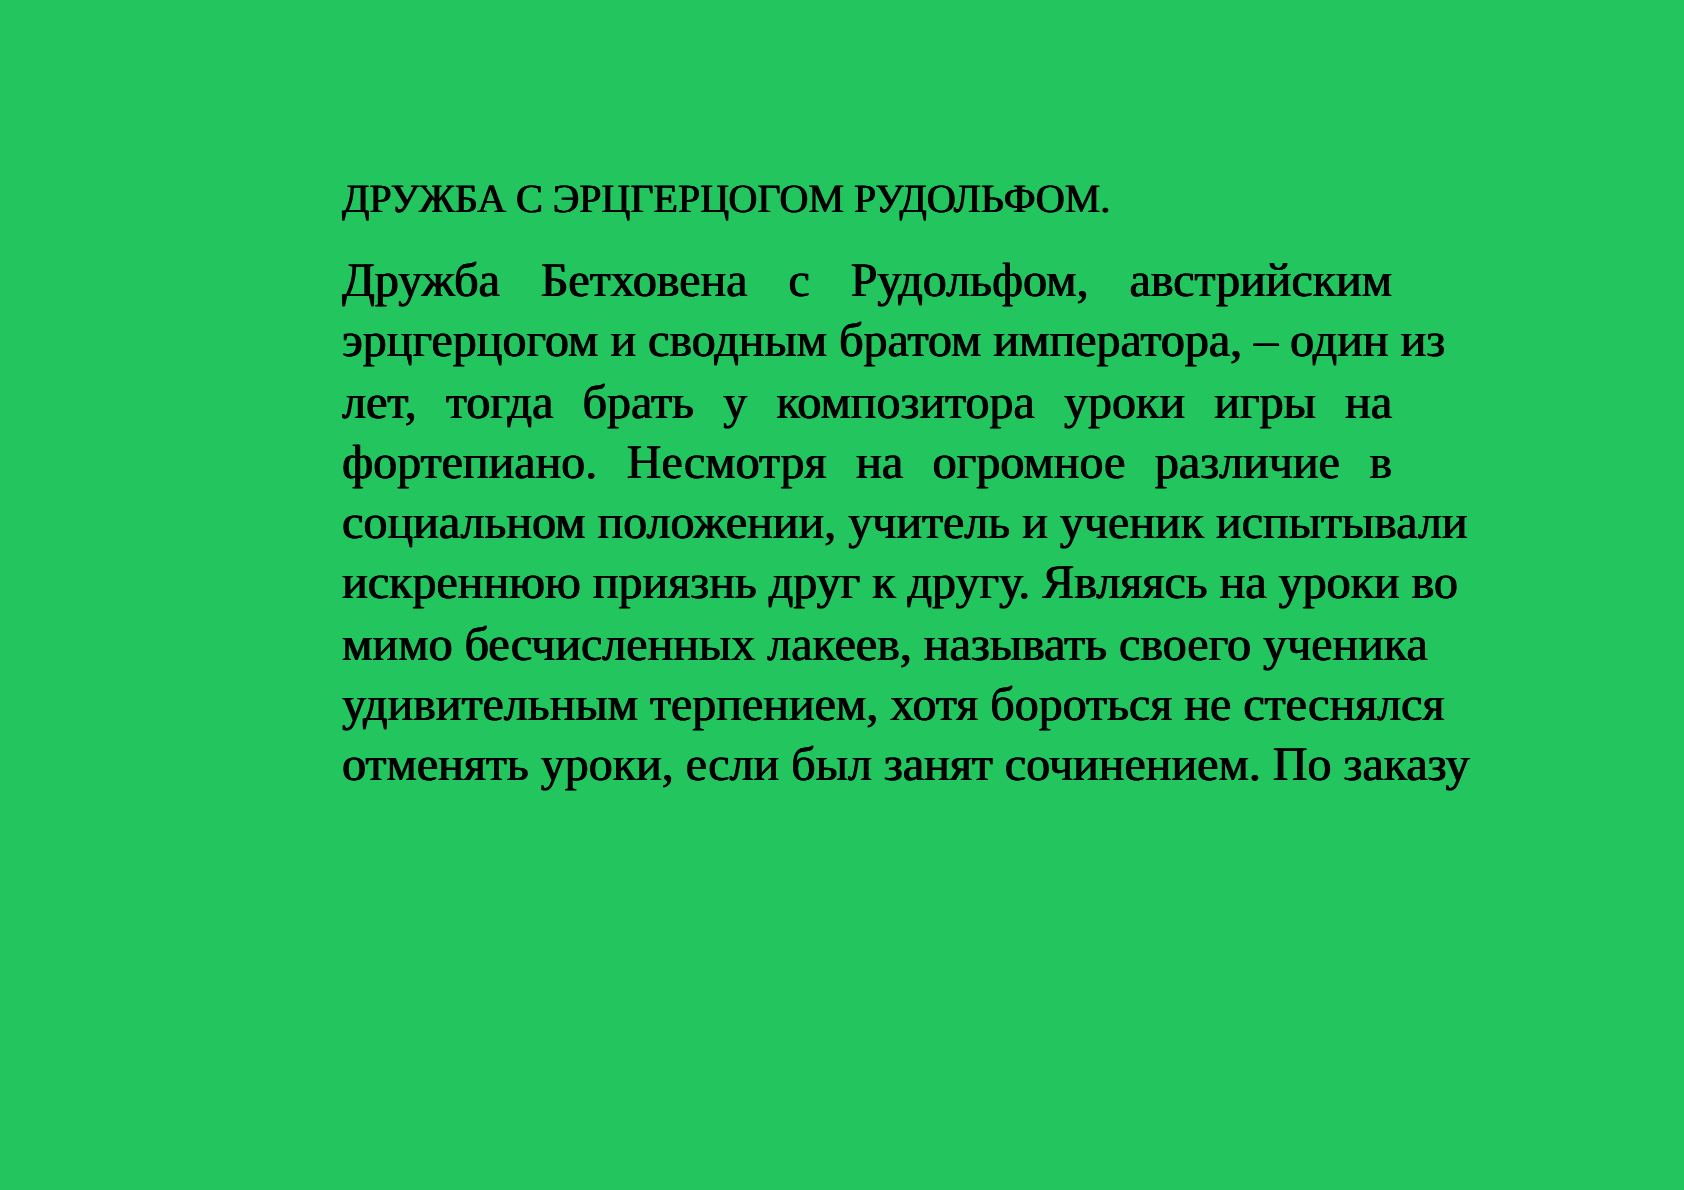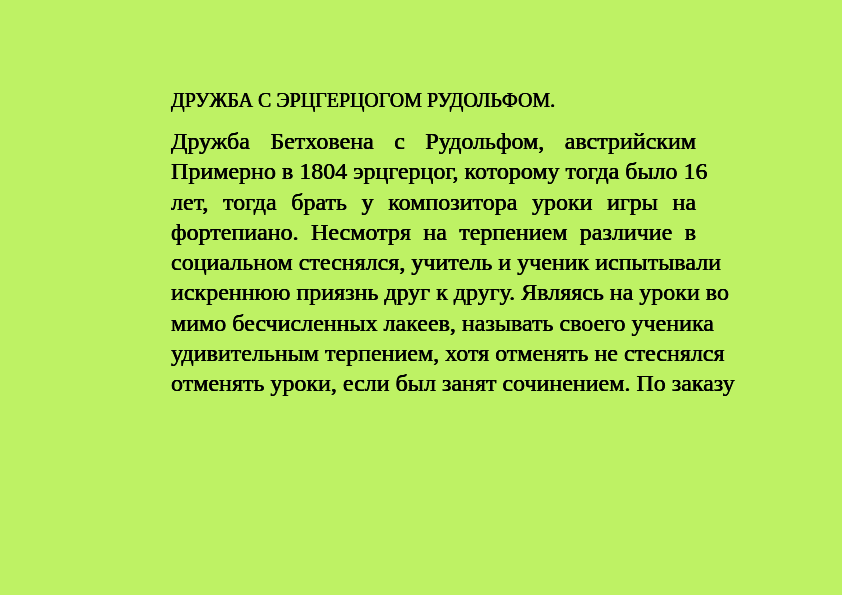--- a/index.html
+++ b/index.html
@@ -12,21 +12,21 @@
       height: 595px;
       position: relative;
       overflow: hidden;
       font-family: "Liberation Serif", "DejaVu Serif", serif;
       color: #000000;
     }
     .page {
       position: absolute;
       left: 0; top: 0;
       width: 842px; height: 595px;
-      background: #bef264;
+      background: #22c55e;
     }
     .doc-title {
       position: absolute;
       left: 171px;
       top: 88px;
       font-size: 20px;
       line-height: 24px;
       white-space: nowrap;
       text-shadow: 0.35px 0 0 #000, -0.2px 0 0 #000;
       letter-spacing: 0px;
@@ -52,22 +52,22 @@
       text-align-last: justify;
     }
   </style>
 </head>
 <body>
 
 <div class="page">
   <div class="doc-title">ДРУЖБА С ЭРЦГЕРЦОГОМ РУДОЛЬФОМ.</div>
   <div class="doc-body">
     <span class="line">Дружба Бетховена с Рудольфом, австрийским</span>
-    <span class="line">Примерно в 1804 эрцгерцог, которому тогда было 16</span>
+    <span class="line">эрцгерцогом и сводным братом императора, – один из</span>
     <span class="line">лет, тогда брать у композитора уроки игры на</span>
-    <span class="line">фортепиано. Несмотря на терпением различие в</span>
-    <span class="line">социальном стеснялся, учитель и ученик испытывали</span>
+    <span class="line">фортепиано. Несмотря на огромное различие в</span>
+    <span class="line">социальном положении, учитель и ученик испытывали</span>
     <span class="line">искреннюю приязнь друг к другу. Являясь на уроки во</span>
     <span class="line">мимо бесчисленных лакеев, называть своего ученика</span>
-    <span class="line">удивительным терпением, хотя отменять не стеснялся</span>
+    <span class="line">удивительным терпением, хотя бороться не стеснялся</span>
     <span class="line last">отменять уроки, если был занят сочинением. По заказу</span>
   </div>
 </div>
 
 </body></html>

